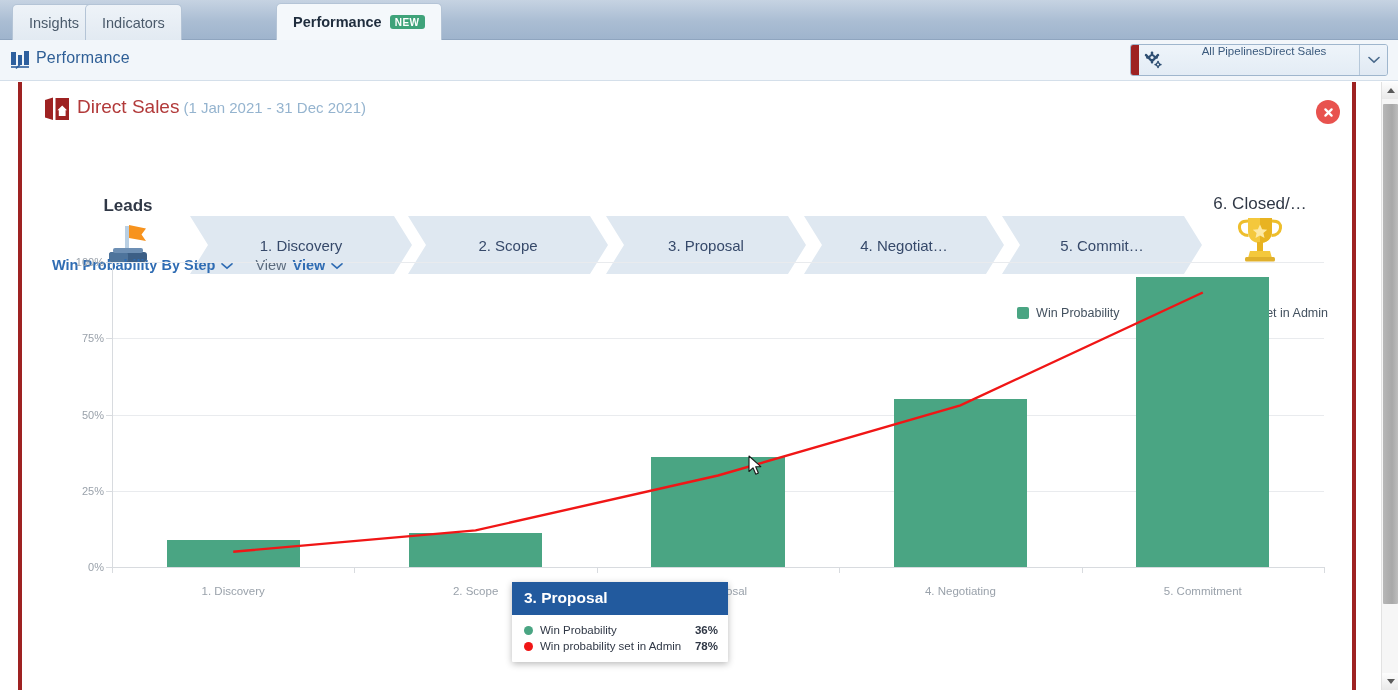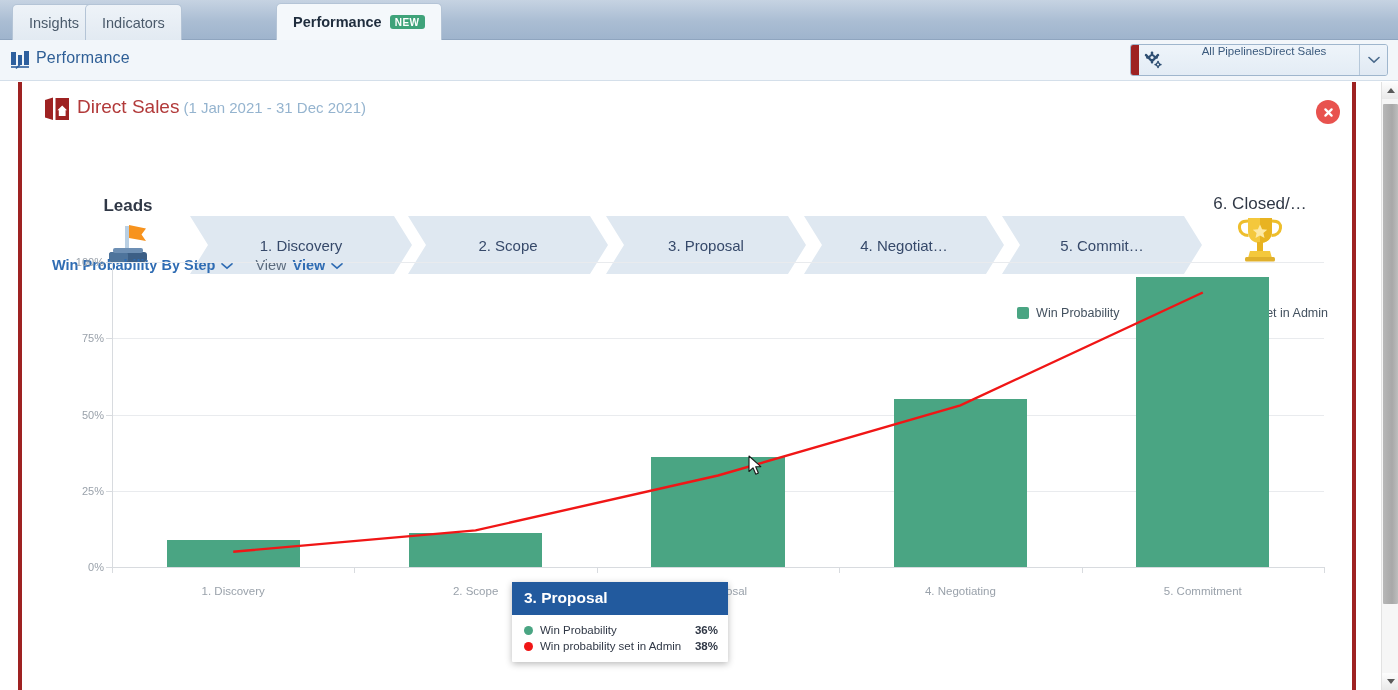--- a/index.html
+++ b/index.html
@@ -382,21 +382,21 @@
     <div id="tt-head">3. Proposal</div>
     <div id="tt-body">
       <div class="tt-row">
         <span class="tt-dot" style="background:#4aa583"></span>
         <span class="tt-name">Win Probability</span>
         <span class="tt-val">36%</span>
       </div>
       <div class="tt-row">
         <span class="tt-dot" style="background:#f01616"></span>
         <span class="tt-name">Win probability set in Admin</span>
-        <span class="tt-val">38%</span>
+        <span class="tt-val">78%</span>
       </div>
     </div>
   </div>
 </div>
 
 <span id="cursor">
   <svg width="16" height="22" viewBox="0 0 16 22">
     <path d="M1 1 L1 16.5 L5 12.8 L7.8 19.2 L10.4 18 L7.7 11.8 L12.8 11.6 Z" fill="#fff" stroke="#1a1a1a" stroke-width="1.1" stroke-linejoin="round"></path>
   </svg>
 </span>

